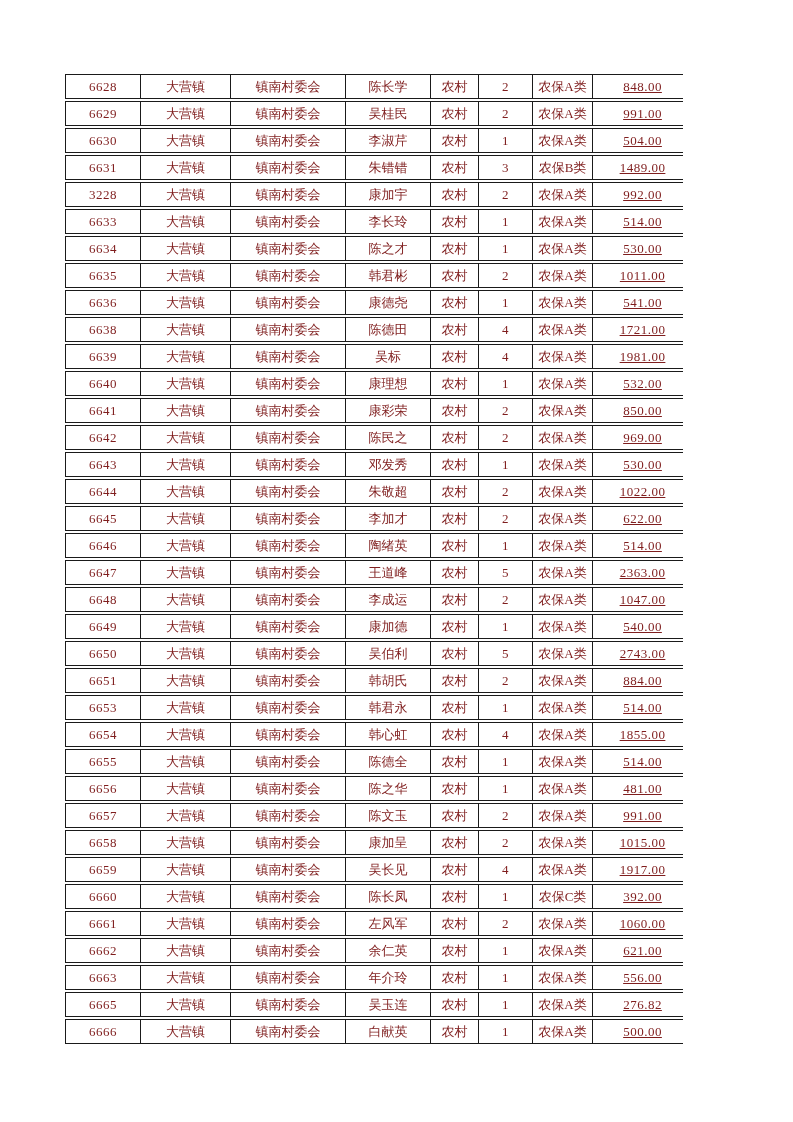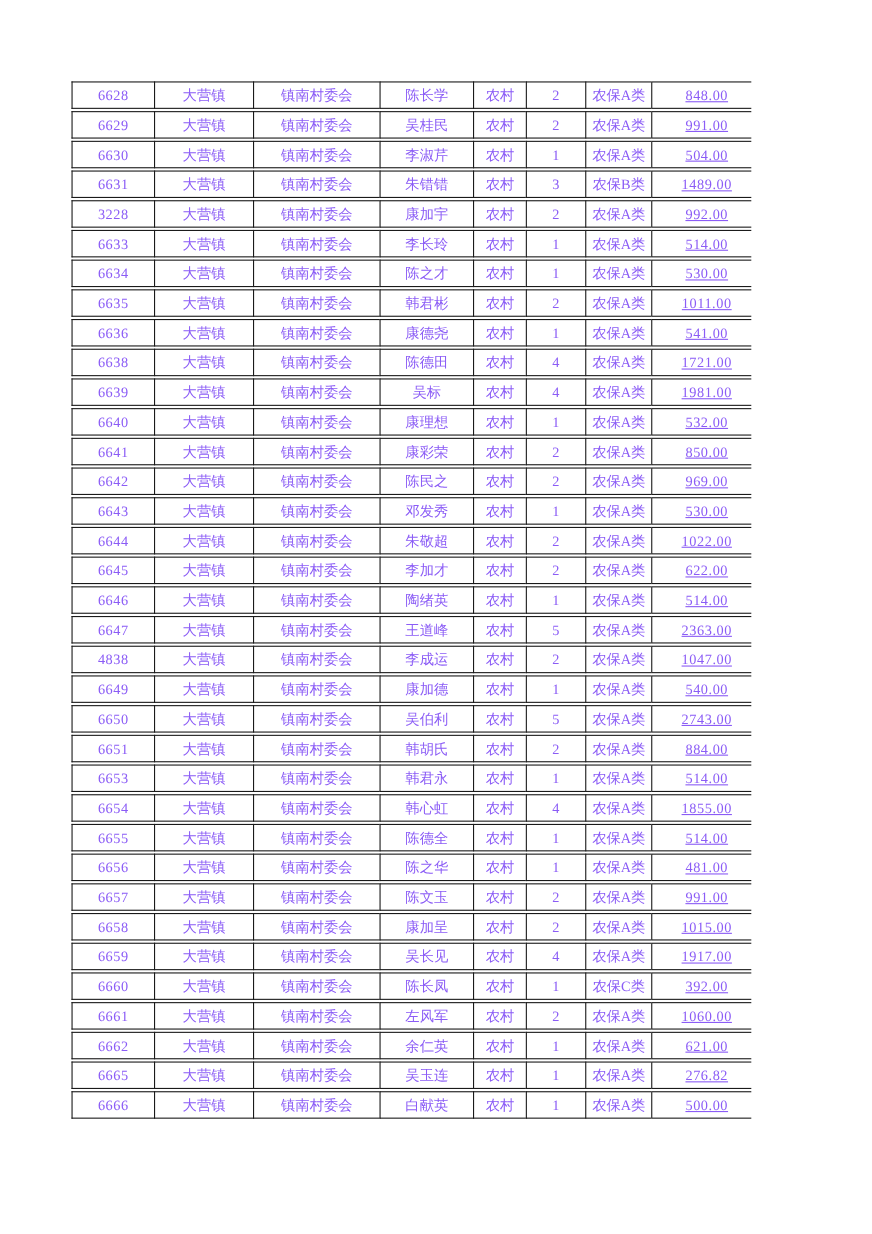--- a/index.html
+++ b/index.html
@@ -7,21 +7,21 @@
     padding: 0;
     background: #ffffff;
   }
   .page {
     position: relative;
     width: 683px;
     height: 1122px;
     background: #ffffff;
     overflow: hidden;
     font-family: "Liberation Serif", "DejaVu Serif", serif;
-    color: #8b5cf6;
+    color: #7f1d1d;
     border-radius: 32px;
   }
   table.roster {
     position: absolute;
     left: 65px;
     top: 72px;
     width: 628px;
     border-collapse: separate;
     border-spacing: 0 2px;
     table-layout: fixed;
@@ -247,21 +247,21 @@
       <td class="num">6647</td>
       <td>大营镇</td>
       <td>镇南村委会</td>
       <td>王道峰</td>
       <td>农村</td>
       <td class="num">5</td>
       <td>农保A类</td>
       <td class="num">2363.00</td>
     </tr>
         <tr>
-      <td class="num">4838</td>
+      <td class="num">6648</td>
       <td>大营镇</td>
       <td>镇南村委会</td>
       <td>李成运</td>
       <td>农村</td>
       <td class="num">2</td>
       <td>农保A类</td>
       <td class="num">1047.00</td>
     </tr>
         <tr>
       <td class="num">6649</td>
@@ -385,20 +385,30 @@
     </tr>
         <tr>
       <td class="num">6662</td>
       <td>大营镇</td>
       <td>镇南村委会</td>
       <td>余仁英</td>
       <td>农村</td>
       <td class="num">1</td>
       <td>农保A类</td>
       <td class="num">621.00</td>
+    </tr>
+        <tr>
+      <td class="num">6663</td>
+      <td>大营镇</td>
+      <td>镇南村委会</td>
+      <td>年介玲</td>
+      <td>农村</td>
+      <td class="num">1</td>
+      <td>农保A类</td>
+      <td class="num">556.00</td>
     </tr>
         <tr>
       <td class="num">6665</td>
       <td>大营镇</td>
       <td>镇南村委会</td>
       <td>吴玉连</td>
       <td>农村</td>
       <td class="num">1</td>
       <td>农保A类</td>
       <td class="num">276.82</td>

